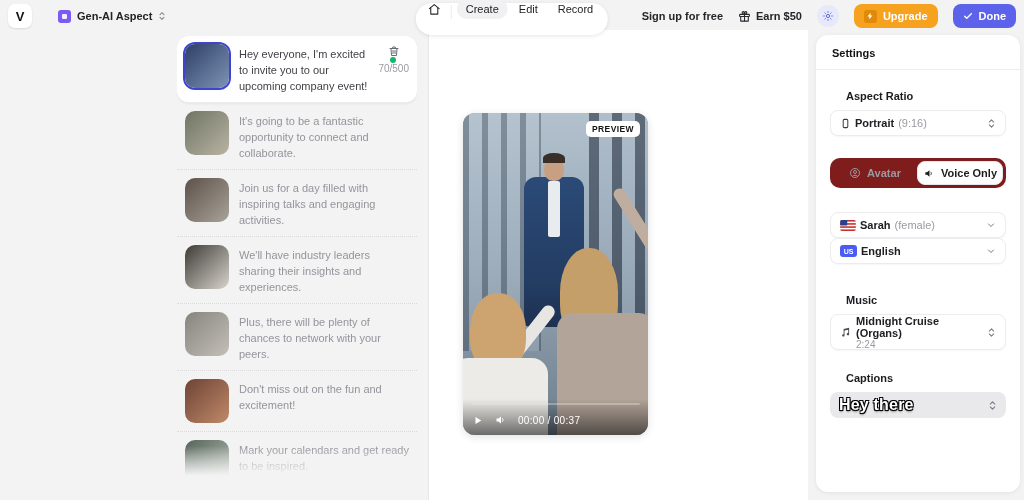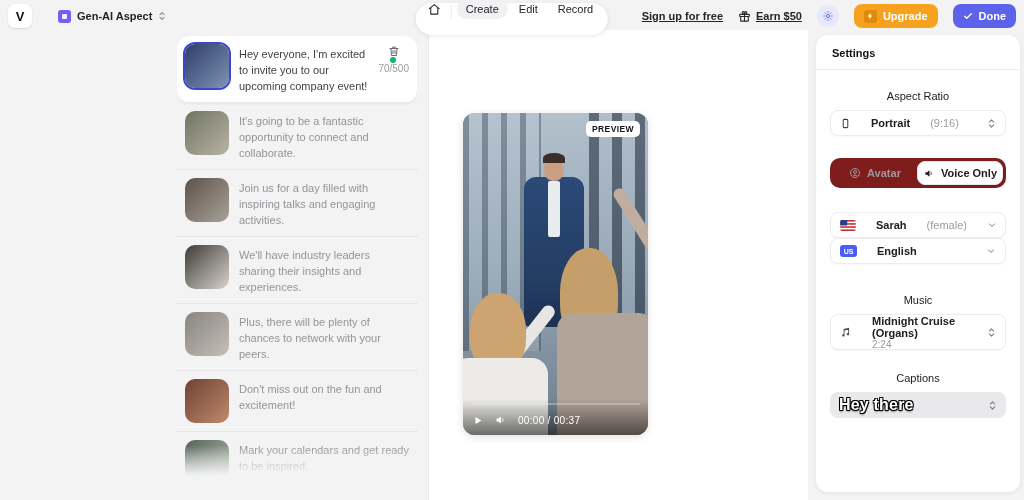--- a/index.html
+++ b/index.html
@@ -22,21 +22,21 @@
   .ws-name { font-size:11px; font-weight:600; color:#232327; }
   .mini-stepper { color:#8c8c94; display:flex; }
   .tabbar { position:absolute; left:50%; top:3px; transform:translateX(-50%);
     display:flex; align-items:flex-end; gap:2px; background:#fff; border-radius:16px;
     height:26px; padding:16px 6px; box-shadow:0 1px 4px rgba(0,0,0,.10); }
   .home-btn { display:flex; align-items:center; justify-content:center; width:24px; height:20px; color:#2a2a2e; }
   .tab-div { width:1px; height:14px; background:#ececef; margin:0 3px; }
   .tab { font-size:11px; font-weight:500; color:#232327; padding:4px 9px; border-radius:10px; cursor:pointer; }
   .tab.active { background:#f1f1f3; }
   .topbar-right { margin-left:auto; display:flex; align-items:center; gap:15px; }
-  .tb-link { font-size:11px; font-weight:600; color:#25252a; cursor:pointer;text-decoration:underline; }
+  .tb-link { font-size:11px; font-weight:600; color:#25252a; cursor:pointer; }
   .earn { display:flex; align-items:center; gap:5px; cursor:pointer; }
   .earn svg { color:#2a2a2e; }
   .gearwrap { width:22px; height:22px; border-radius:50%; background:#e7e9fb;
     display:flex; align-items:center; justify-content:center; color:#5c62e9; cursor:pointer; }
   .btn { display:flex; align-items:center; gap:6px; border:none; cursor:pointer;
     font-family:inherit; font-size:11px; font-weight:700; color:#fff;
     padding:0 10px; height:24px; border-radius:8px; }
   .btn-upgrade { background:#f6a21e; }
   .bolt-badge { width:13px; height:13px; border-radius:3px; background:#e18908;
     display:flex; align-items:center; justify-content:center; }
@@ -97,22 +97,22 @@
   .progress { position:absolute; left:8px; right:8px; bottom:30px; height:2px;
     background:rgba(255,255,255,.35); border-radius:1px; z-index:3; cursor:pointer; }
   .ptime { font-size:10px; color:#fff; letter-spacing:.3px; }
   .picon { display:flex; color:#fff; cursor:pointer; }
   
   .settings { position:absolute; left:816px; top:35px; right:4px; bottom:8px;
     background:#fff; border-radius:12px; box-shadow:0 1px 5px rgba(0,0,0,.07); overflow:hidden; }
   .settings-header { padding:12px 16px 10px; border-bottom:1px solid #ededf0;
     font-size:11px; font-weight:700; color:#141417; }
   .settings-body { padding:6px 14px 0; }
-  .sec-label { font-size:11px; font-weight:400; color:#1c1c20; margin:14px 1px 8px;text-align:center; }
-  .row { display:flex; align-items:center; gap:20px; background:#fff;
+  .sec-label { font-size:11px; font-weight:700; color:#1c1c20; margin:14px 16px 8px; }
+  .row { display:flex; align-items:center; gap:4px; background:#fff;
     border:1px solid #ececef; border-radius:8px; height:26px; padding:0 9px;
     box-shadow:0 1px 2px rgba(0,0,0,.04); font-size:11px; cursor:pointer; }
   .row .val { font-weight:700; color:#202024; }
   .row .hint { color:#9a9aa1; }
   .row-end { margin-left:auto; display:flex; color:#7a7a82; }
   .seg-wrap { background:#7f1d1d; border-radius:10px; padding:3px; display:flex;
     height:30px; margin:22px 0 10px; }
   .seg { flex:1; display:flex; align-items:center; justify-content:center; gap:6px;
     font-size:11px; font-weight:600; color:#9a9aa1; border-radius:8px; cursor:pointer; }
   .seg.active { background:#fff; color:#1b1b1f; border:1px solid #e7e7ea;

